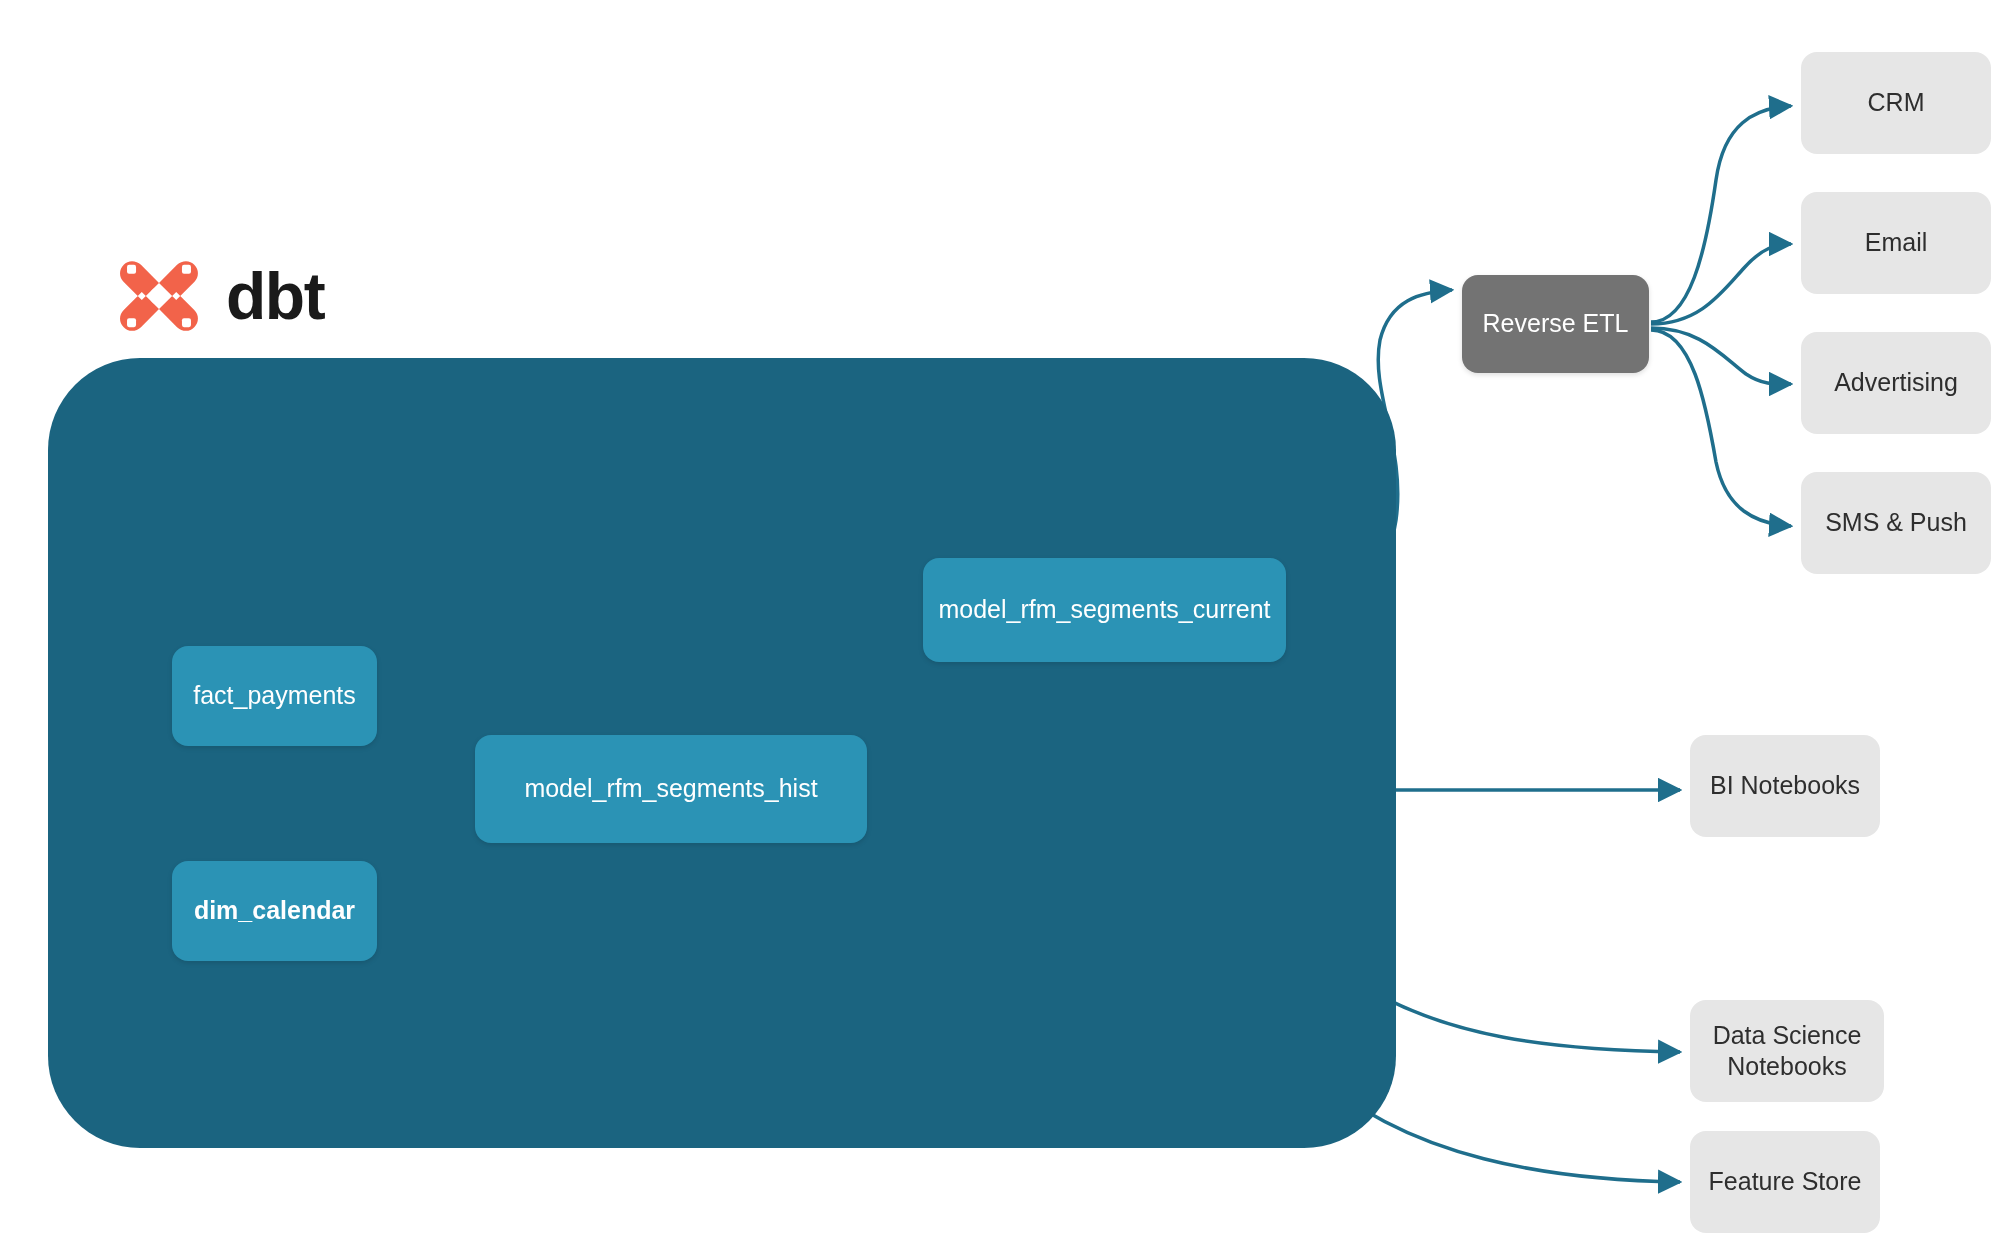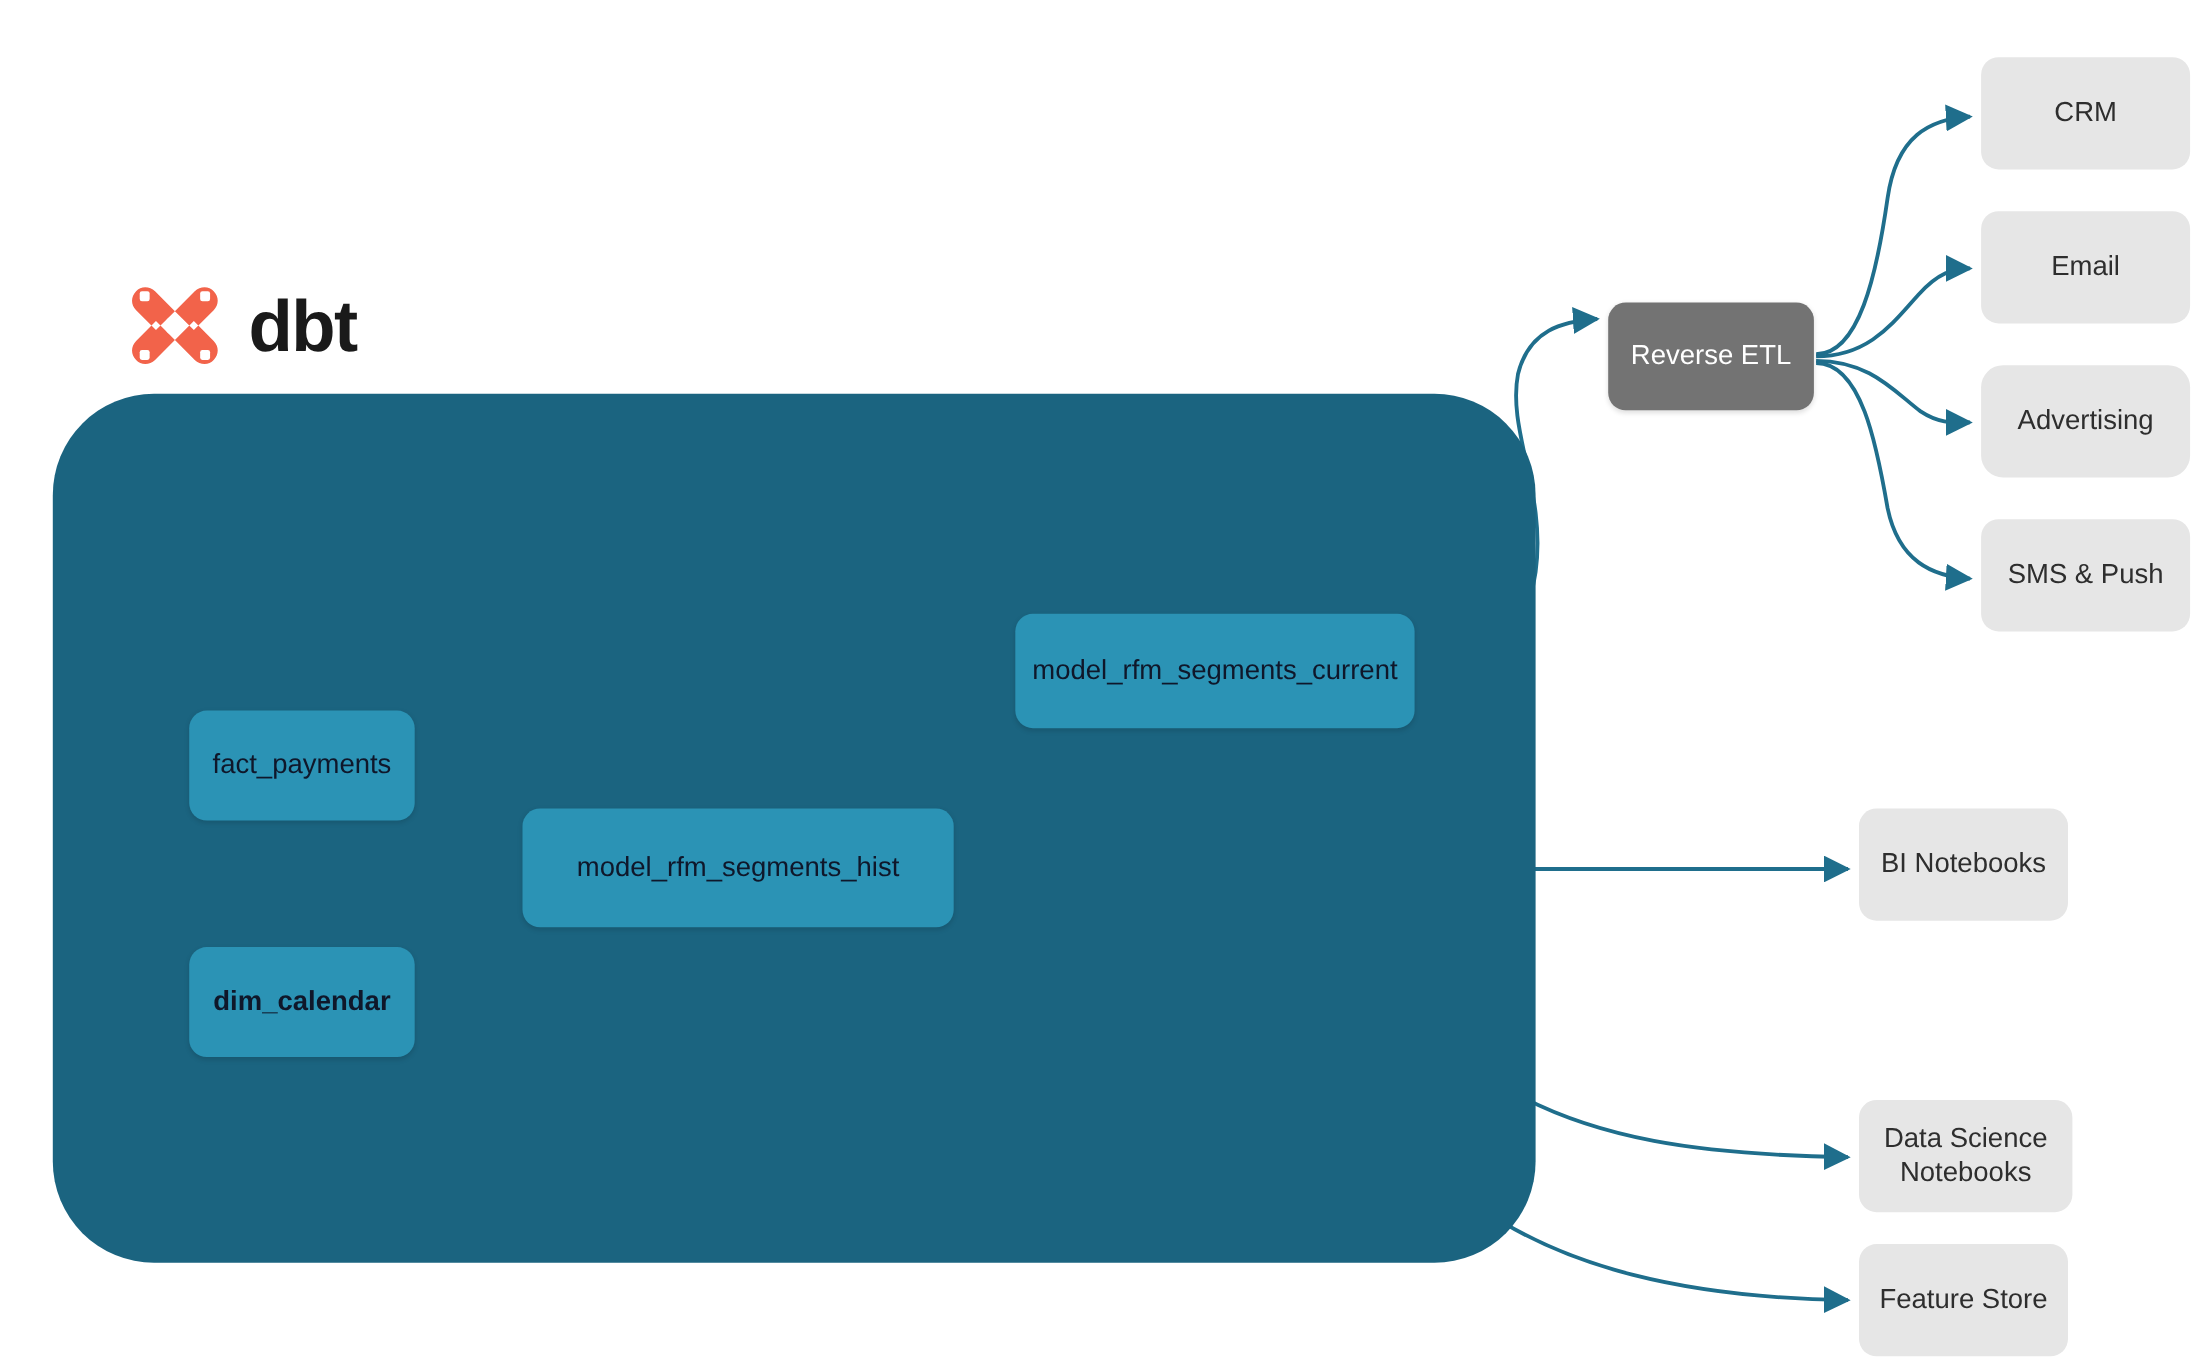--- a/index.html
+++ b/index.html
@@ -68,21 +68,21 @@
     display: flex;
     align-items: center;
     justify-content: center;
     text-align: center;
     box-sizing: border-box;
     border-radius: 16px;
     line-height: 1.25;
   }
   .node-model {
     background: #2b93b5;
-    color: #0f172a;
+    color: #ffffff;
     font-size: 25px;
     box-shadow: 0 2px 5px rgba(0,0,0,0.13);
     padding: 0 22px;
   }
   .node-green {
     background: #737373;
     color: #ffffff;
     font-size: 25px;
     box-shadow: 0 2px 5px rgba(0,0,0,0.13);
     padding: 0 18px;
@@ -95,21 +95,21 @@
   }
 
   #node-fact-payments      { left: 172px;  top: 618px;  width: 205px; height: 100px; margin-top: 28px; }
   #node-dim-calendar       { left: 172px;  top: 861px;  width: 205px; height: 100px; font-weight: bold; }
   #node-hist               { left: 475px;  top: 735px;  width: 392px; height: 108px; }
   #node-current            { left: 923px;  top: 558px;  width: 363px; height: 104px; }
   #node-reverse-etl        { left: 1462px; top: 275px;  width: 187px; height: 98px;  }
 
   #node-crm                { left: 1801px; top: 52px;   width: 190px; height: 102px; }
   #node-email              { left: 1801px; top: 192px;  width: 190px; height: 102px; }
-  #node-advertising        { left: 1801px; top: 332px;  width: 190px; height: 102px; border-radius: 20px; }
+  #node-advertising        { left: 1801px; top: 332px;  width: 190px; height: 102px; }
   #node-sms-push           { left: 1801px; top: 472px;  width: 190px; height: 102px; }
   #node-bi-dashboards      { left: 1690px; top: 735px;  width: 190px; height: 102px; }
   #node-ds-notebooks       { left: 1690px; top: 1000px; width: 194px; height: 102px; text-align: center; }
   #node-feature-store      { left: 1690px; top: 1131px; width: 190px; height: 102px; }
 </style>
 </head>
 <body>
 
 <div id="canvas">
 

